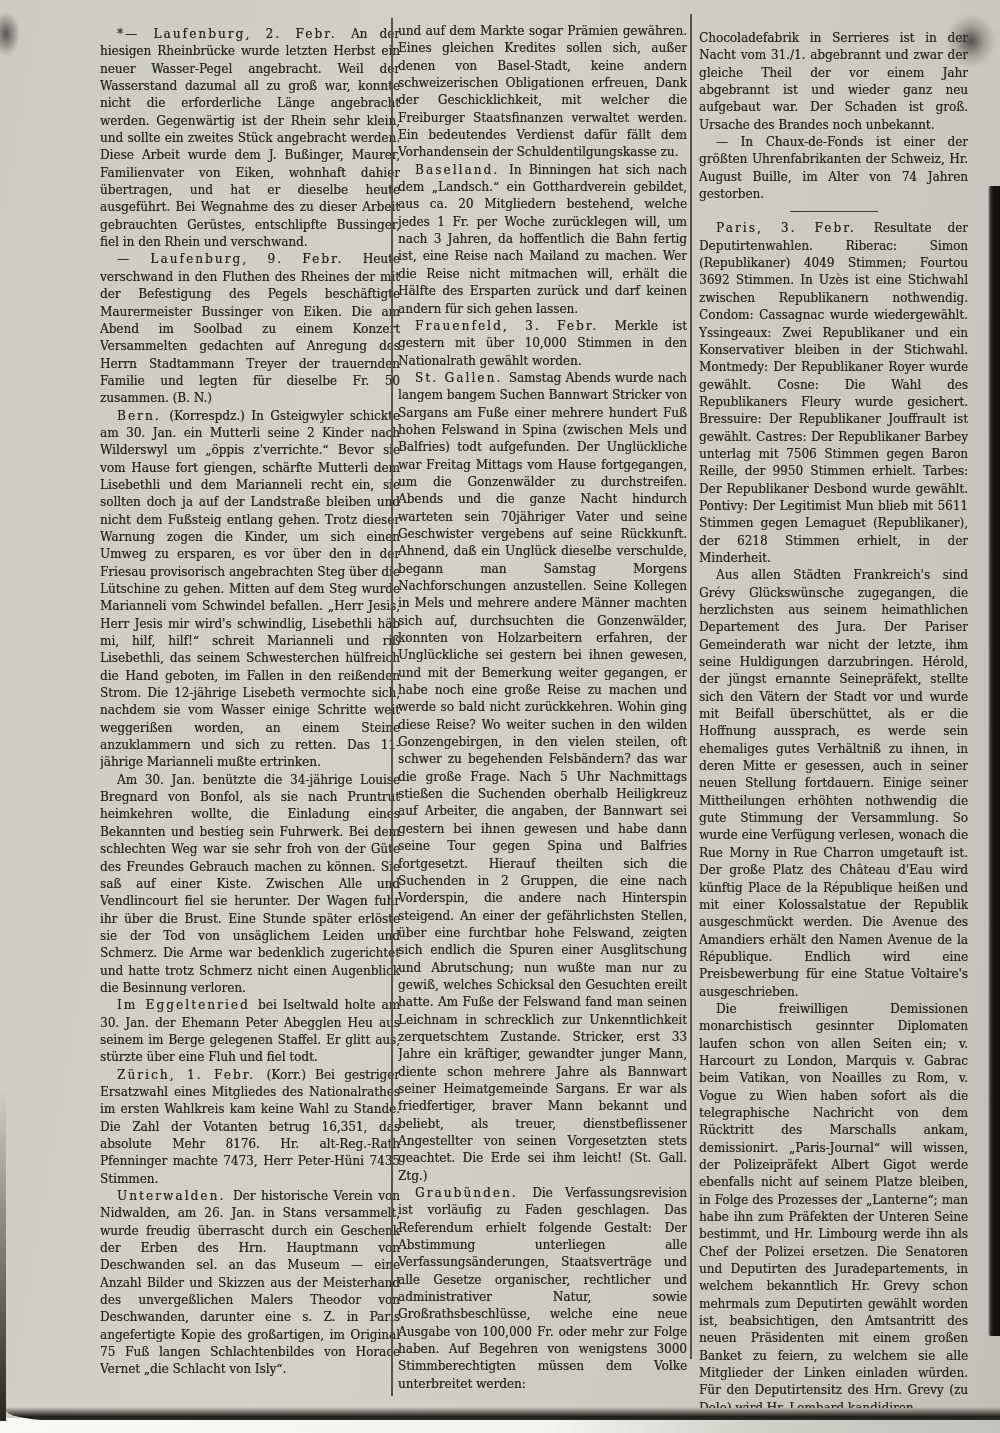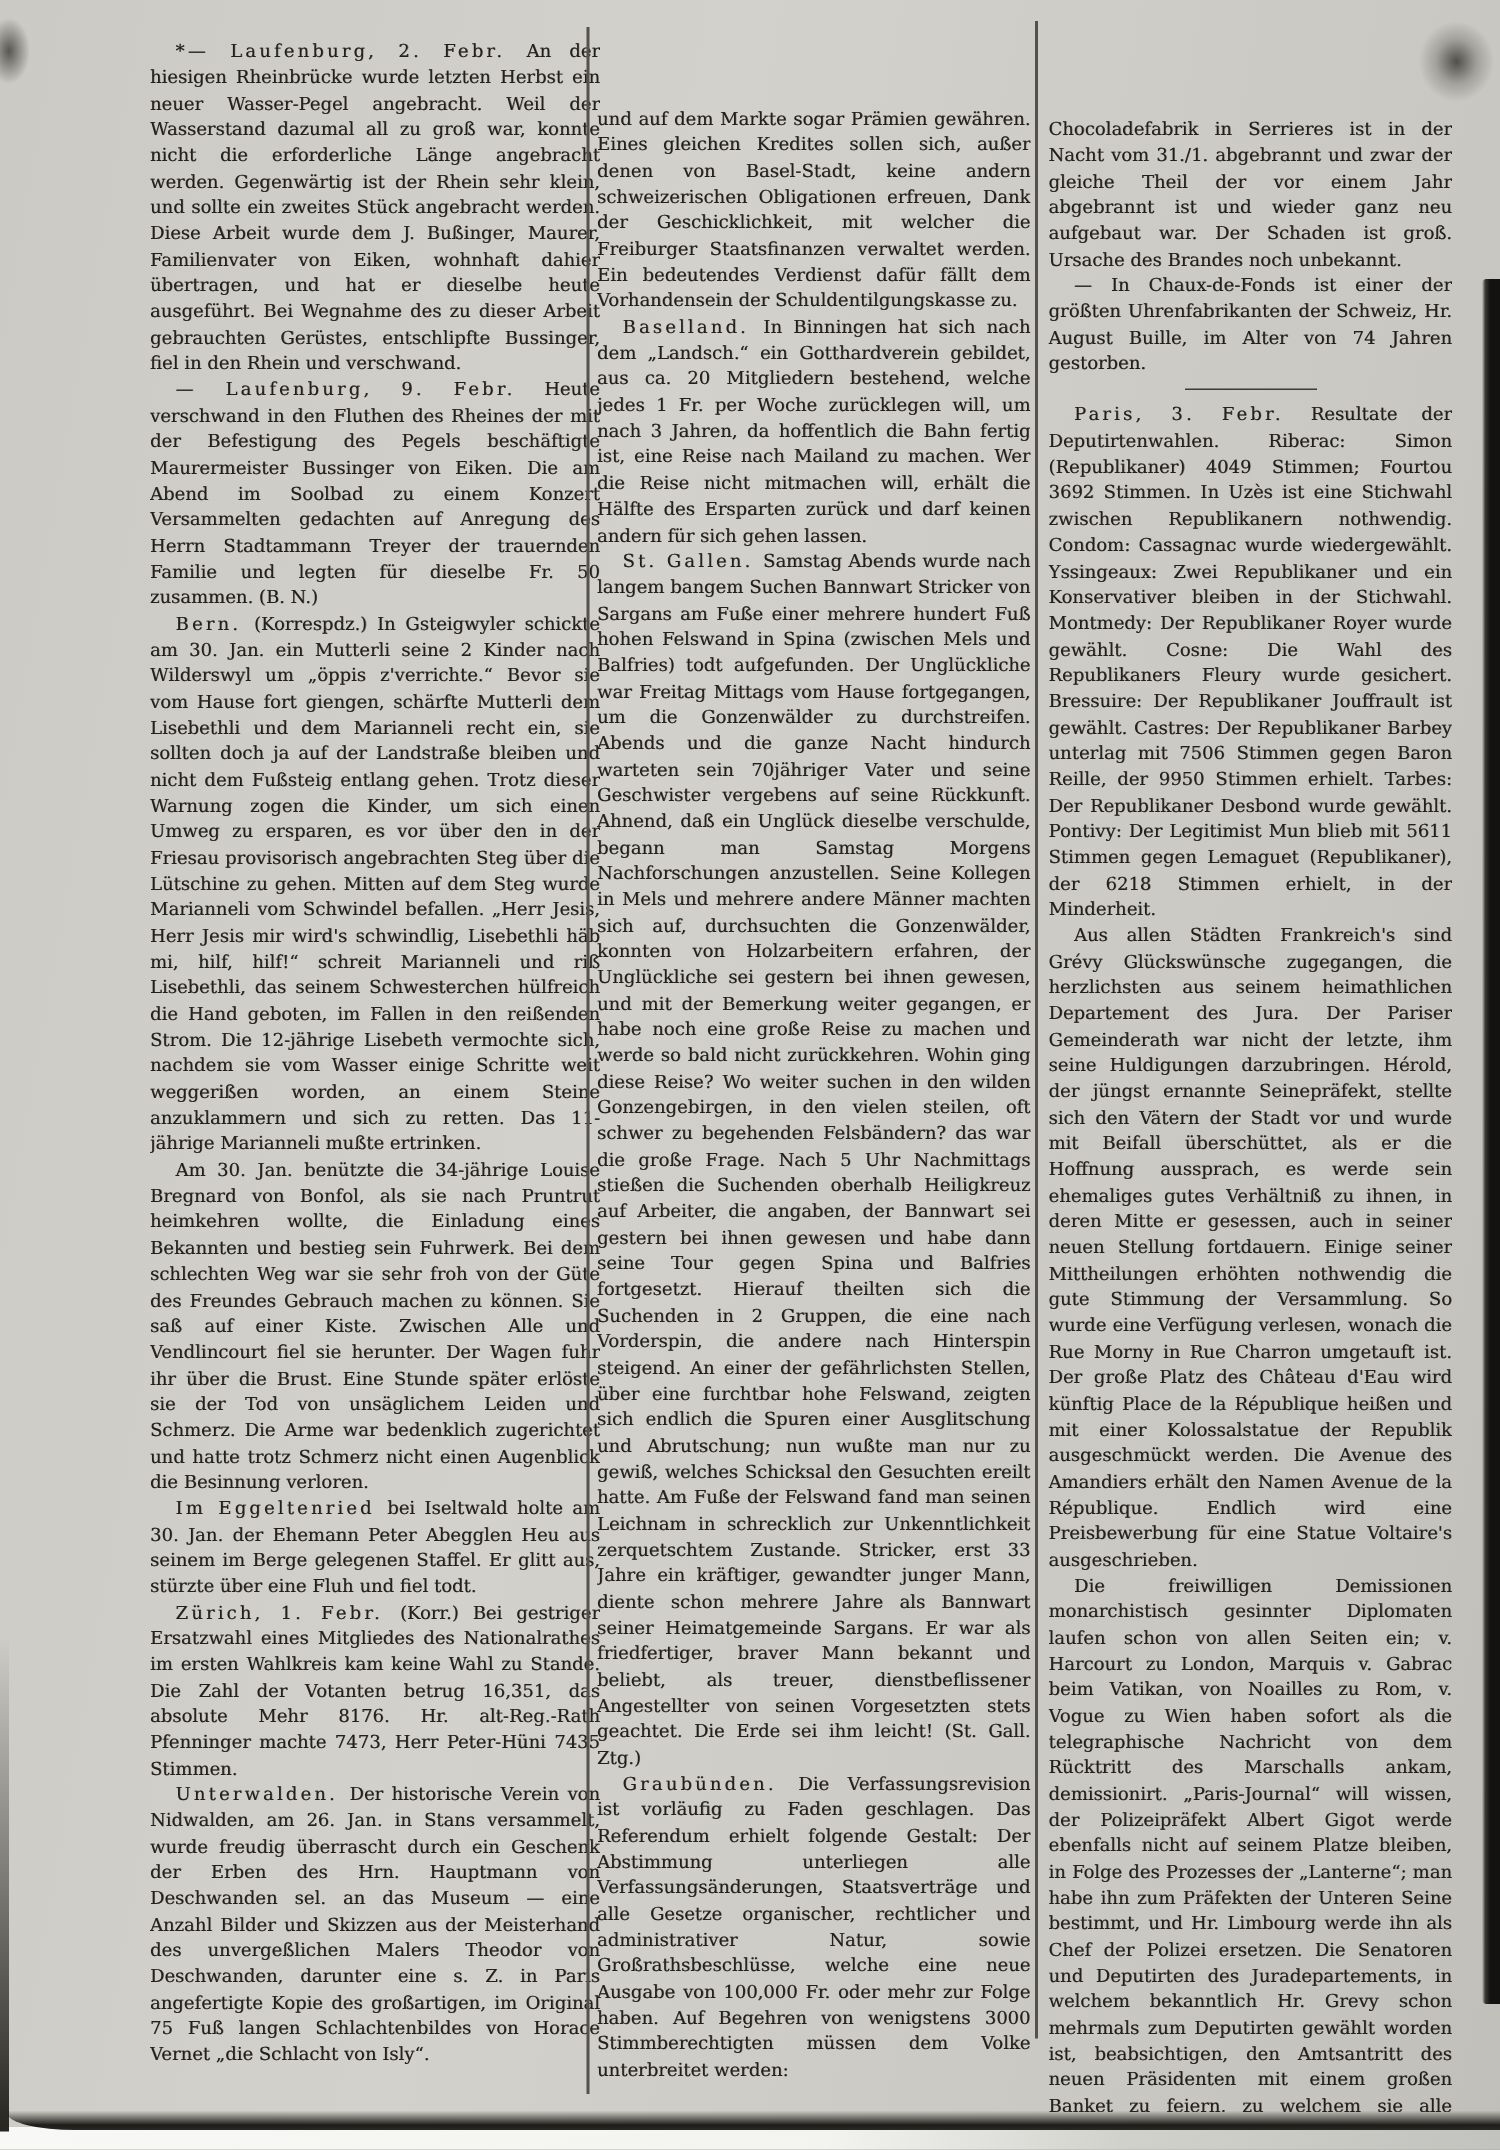--- a/index.html
+++ b/index.html
@@ -16,21 +16,21 @@
     line-height:17.35px;
     text-align:justify;
     text-shadow:0.35px 0 0 rgba(40,33,26,0.55);
     overflow:hidden;
     hyphens:auto;
   }
   .col-1{left:88px;top:26px;width:300px;height:1382px;margin-left:12px;}
   .col-2{left:398px;top:23px;width:289px;height:1385px;}
   .col-3{left:699px;top:30px;width:269px;height:1378px;}
   .par{margin:0;text-indent:17px;}
-  .par.noindent{text-indent:0;margin-top:48px;}
+  .par.noindent{text-indent:0;}
   .lead{letter-spacing:2.1px;}
   .sep-rule{width:88px;height:0;border-top:1.6px solid #3e3a35;margin:8px auto;}
   .divider{position:absolute;width:1.6px;background:#55514b;}
   .divider-1{left:391px;top:18px;height:1378px;}
   .divider-2{left:690px;top:14px;height:1345px;}
   .edge-right-bar{
     position:absolute;right:0;top:186px;width:12px;height:1150px;
     background:linear-gradient(to left,#131210 55%,#3c3a36 82%,rgba(70,68,64,0));
     border-radius:3px 0 0 3px;
   }
@@ -63,20 +63,21 @@
       <p class="par"><span class="lead">— Laufenburg, 9. Febr. </span>Heute verschwand in den Fluthen des Rheines der mit der Befestigung des Pegels beschäftigte Maurermeister Bussinger von Eiken. Die am Abend im Soolbad zu einem Konzert Versammelten gedachten auf Anregung des Herrn Stadtammann Treyer der trauernden Familie und legten für dieselbe Fr. 50 zusammen. (B. N.)</p>
       <p class="par"><span class="lead">Bern. </span>(Korrespdz.) In Gsteigwyler schickte am 30. Jan. ein Mutterli seine 2 Kinder nach Wilderswyl um „öppis z'verrichte.“ Bevor sie vom Hause fort giengen, schärfte Mutterli dem Lisebethli und dem Marianneli recht ein, sie sollten doch ja auf der Landstraße bleiben und nicht dem Fußsteig entlang gehen. Trotz dieser Warnung zogen die Kinder, um sich einen Umweg zu ersparen, es vor über den in der Friesau provisorisch angebrachten Steg über die Lütschine zu gehen. Mitten auf dem Steg wurde Marianneli vom Schwindel befallen. „Herr Jesis, Herr Jesis mir wird's schwindlig, Lisebethli häb mi, hilf, hilf!“ schreit Marianneli und riß Lisebethli, das seinem Schwesterchen hülfreich die Hand geboten, im Fallen in den reißenden Strom. Die 12-jährige Lisebeth vermochte sich, nachdem sie vom Wasser einige Schritte weit weggerißen worden, an einem Steine anzuklammern und sich zu retten. Das 11-jährige Marianneli mußte ertrinken.</p>
       <p class="par">Am 30. Jan. benützte die 34-jährige Louise Bregnard von Bonfol, als sie nach Pruntrut heimkehren wollte, die Einladung eines Bekannten und bestieg sein Fuhrwerk. Bei dem schlechten Weg war sie sehr froh von der Güte des Freundes Gebrauch machen zu können. Sie saß auf einer Kiste. Zwischen Alle und Vendlincourt fiel sie herunter. Der Wagen fuhr ihr über die Brust. Eine Stunde später erlöste sie der Tod von unsäglichem Leiden und Schmerz. Die Arme war bedenklich zugerichtet und hatte trotz Schmerz nicht einen Augenblick die Besinnung verloren.</p>
       <p class="par"><span class="lead">Im Eggeltenried </span>bei Iseltwald holte am 30. Jan. der Ehemann Peter Abegglen Heu aus seinem im Berge gelegenen Staffel. Er glitt aus, stürzte über eine Fluh und fiel todt.</p>
       <p class="par"><span class="lead">Zürich, 1. Febr. </span>(Korr.) Bei gestriger Ersatzwahl eines Mitgliedes des Nationalrathes im ersten Wahlkreis kam keine Wahl zu Stande. Die Zahl der Votanten betrug 16,351, das absolute Mehr 8176. Hr. alt-Reg.-Rath Pfenninger machte 7473, Herr Peter-Hüni 7435 Stimmen.</p>
       <p class="par"><span class="lead">Unterwalden. </span>Der historische Verein von Nidwalden, am 26. Jan. in Stans versammelt, wurde freudig überrascht durch ein Geschenk der Erben des Hrn. Hauptmann von Deschwanden sel. an das Museum — eine Anzahl Bilder und Skizzen aus der Meisterhand des unvergeßlichen Malers Theodor von Deschwanden, darunter eine s. Z. in Paris angefertigte Kopie des großartigen, im Original 75 Fuß langen Schlachtenbildes von Horace Vernet „die Schlacht von Isly“.</p>
     </div>
   <div class="col col-2">
       <p class="par noindent">und auf dem Markte sogar Prämien gewähren. Eines gleichen Kredites sollen sich, außer denen von Basel-Stadt, keine andern schweizerischen Obligationen erfreuen, Dank der Geschicklichkeit, mit welcher die Freiburger Staatsfinanzen verwaltet werden. Ein bedeutendes Verdienst dafür fällt dem Vorhandensein der Schuldentilgungskasse zu.</p>
       <p class="par"><span class="lead">Baselland. </span>In Binningen hat sich nach dem „Landsch.“ ein Gotthardverein gebildet, aus ca. 20 Mitgliedern bestehend, welche jedes 1 Fr. per Woche zurücklegen will, um nach 3 Jahren, da hoffentlich die Bahn fertig ist, eine Reise nach Mailand zu machen. Wer die Reise nicht mitmachen will, erhält die Hälfte des Ersparten zurück und darf keinen andern für sich gehen lassen.</p>
+      <p class="par"><span class="lead">Frauenfeld, 3. Febr. </span>Merkle ist gestern mit über 10,000 Stimmen in den Nationalrath gewählt worden.</p>
       <p class="par"><span class="lead">St. Gallen. </span>Samstag Abends wurde nach langem bangem Suchen Bannwart Stricker von Sargans am Fuße einer mehrere hundert Fuß hohen Felswand in Spina (zwischen Mels und Balfries) todt aufgefunden. Der Unglückliche war Freitag Mittags vom Hause fortgegangen, um die Gonzenwälder zu durchstreifen. Abends und die ganze Nacht hindurch warteten sein 70jähriger Vater und seine Geschwister vergebens auf seine Rückkunft. Ahnend, daß ein Unglück dieselbe verschulde, begann man Samstag Morgens Nachforschungen anzustellen. Seine Kollegen in Mels und mehrere andere Männer machten sich auf, durchsuchten die Gonzenwälder, konnten von Holzarbeitern erfahren, der Unglückliche sei gestern bei ihnen gewesen, und mit der Bemerkung weiter gegangen, er habe noch eine große Reise zu machen und werde so bald nicht zurückkehren. Wohin ging diese Reise? Wo weiter suchen in den wilden Gonzengebirgen, in den vielen steilen, oft schwer zu begehenden Felsbändern? das war die große Frage. Nach 5 Uhr Nachmittags stießen die Suchenden oberhalb Heiligkreuz auf Arbeiter, die angaben, der Bannwart sei gestern bei ihnen gewesen und habe dann seine Tour gegen Spina und Balfries fortgesetzt. Hierauf theilten sich die Suchenden in 2 Gruppen, die eine nach Vorderspin, die andere nach Hinterspin steigend. An einer der gefährlichsten Stellen, über eine furchtbar hohe Felswand, zeigten sich endlich die Spuren einer Ausglitschung und Abrutschung; nun wußte man nur zu gewiß, welches Schicksal den Gesuchten ereilt hatte. Am Fuße der Felswand fand man seinen Leichnam in schrecklich zur Unkenntlichkeit zerquetschtem Zustande. Stricker, erst 33 Jahre ein kräftiger, gewandter junger Mann, diente schon mehrere Jahre als Bannwart seiner Heimatgemeinde Sargans. Er war als friedfertiger, braver Mann bekannt und beliebt, als treuer, dienstbeflissener Angestellter von seinen Vorgesetzten stets geachtet. Die Erde sei ihm leicht! (St. Gall. Ztg.)</p>
       <p class="par"><span class="lead">Graubünden. </span>Die Verfassungsrevision ist vorläufig zu Faden geschlagen. Das Referendum erhielt folgende Gestalt: Der Abstimmung unterliegen alle Verfassungsänderungen, Staatsverträge und alle Gesetze organischer, rechtlicher und administrativer Natur, sowie Großrathsbeschlüsse, welche eine neue Ausgabe von 100,000 Fr. oder mehr zur Folge haben. Auf Begehren von wenigstens 3000 Stimmberechtigten müssen dem Volke unterbreitet werden:</p>
     </div>
   <div class="col col-3">
       <p class="par noindent">Chocoladefabrik in Serrieres ist in der Nacht vom 31./1. abgebrannt und zwar der gleiche Theil der vor einem Jahr abgebrannt ist und wieder ganz neu aufgebaut war. Der Schaden ist groß. Ursache des Brandes noch unbekannt.</p>
       <p class="par">— In Chaux-de-Fonds ist einer der größten Uhrenfabrikanten der Schweiz, Hr. August Buille, im Alter von 74 Jahren gestorben.</p>
       <div class="sep-rule"></div>
       <p class="par"><span class="lead">Paris, 3. Febr. </span>Resultate der Deputirtenwahlen. Riberac: Simon (Republikaner) 4049 Stimmen; Fourtou 3692 Stimmen. In Uzès ist eine Stichwahl zwischen Republikanern nothwendig. Condom: Cassagnac wurde wiedergewählt. Yssingeaux: Zwei Republikaner und ein Konservativer bleiben in der Stichwahl. Montmedy: Der Republikaner Royer wurde gewählt. Cosne: Die Wahl des Republikaners Fleury wurde gesichert. Bressuire: Der Republikaner Jouffrault ist gewählt. Castres: Der Republikaner Barbey unterlag mit 7506 Stimmen gegen Baron Reille, der 9950 Stimmen erhielt. Tarbes: Der Republikaner Desbond wurde gewählt. Pontivy: Der Legitimist Mun blieb mit 5611 Stimmen gegen Lemaguet (Republikaner), der 6218 Stimmen erhielt, in der Minderheit.</p>
       <p class="par">Aus allen Städten Frankreich's sind Grévy Glückswünsche zugegangen, die herzlichsten aus seinem heimathlichen Departement des Jura. Der Pariser Gemeinderath war nicht der letzte, ihm seine Huldigungen darzubringen. Hérold, der jüngst ernannte Seinepräfekt, stellte sich den Vätern der Stadt vor und wurde mit Beifall überschüttet, als er die Hoffnung aussprach, es werde sein ehemaliges gutes Verhältniß zu ihnen, in deren Mitte er gesessen, auch in seiner neuen Stellung fortdauern. Einige seiner Mittheilungen erhöhten nothwendig die gute Stimmung der Versammlung. So wurde eine Verfügung verlesen, wonach die Rue Morny in Rue Charron umgetauft ist. Der große Platz des Château d'Eau wird künftig Place de la République heißen und mit einer Kolossalstatue der Republik ausgeschmückt werden. Die Avenue des Amandiers erhält den Namen Avenue de la République. Endlich wird eine Preisbewerbung für eine Statue Voltaire's ausgeschrieben.</p>
       <p class="par">Die freiwilligen Demissionen monarchistisch gesinnter Diplomaten laufen schon von allen Seiten ein; v. Harcourt zu London, Marquis v. Gabrac beim Vatikan, von Noailles zu Rom, v. Vogue zu Wien haben sofort als die telegraphische Nachricht von dem Rücktritt des Marschalls ankam, demissionirt. „Paris-Journal“ will wissen, der Polizeipräfekt Albert Gigot werde ebenfalls nicht auf seinem Platze bleiben, in Folge des Prozesses der „Lanterne“; man habe ihn zum Präfekten der Unteren Seine bestimmt, und Hr. Limbourg werde ihn als Chef der Polizei ersetzen. Die Senatoren und Deputirten des Juradepartements, in welchem bekanntlich Hr. Grevy schon mehrmals zum Deputirten gewählt worden ist, beabsichtigen, den Amtsantritt des neuen Präsidenten mit einem großen Banket zu feiern, zu welchem sie alle Mitglieder der Linken einladen würden. Für den Deputirtensitz des Hrn. Grevy (zu Dole) wird Hr. Lombard kandidiren.</p>

